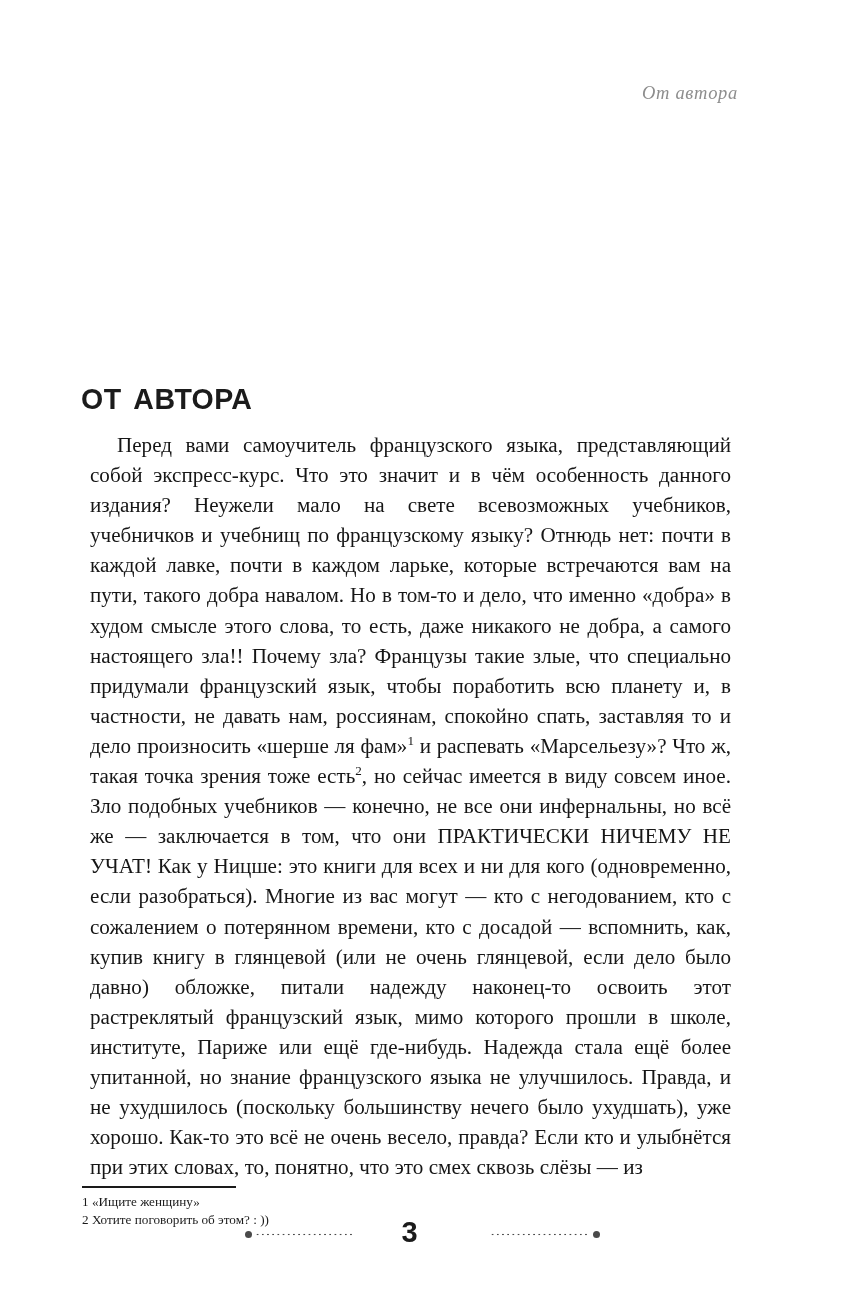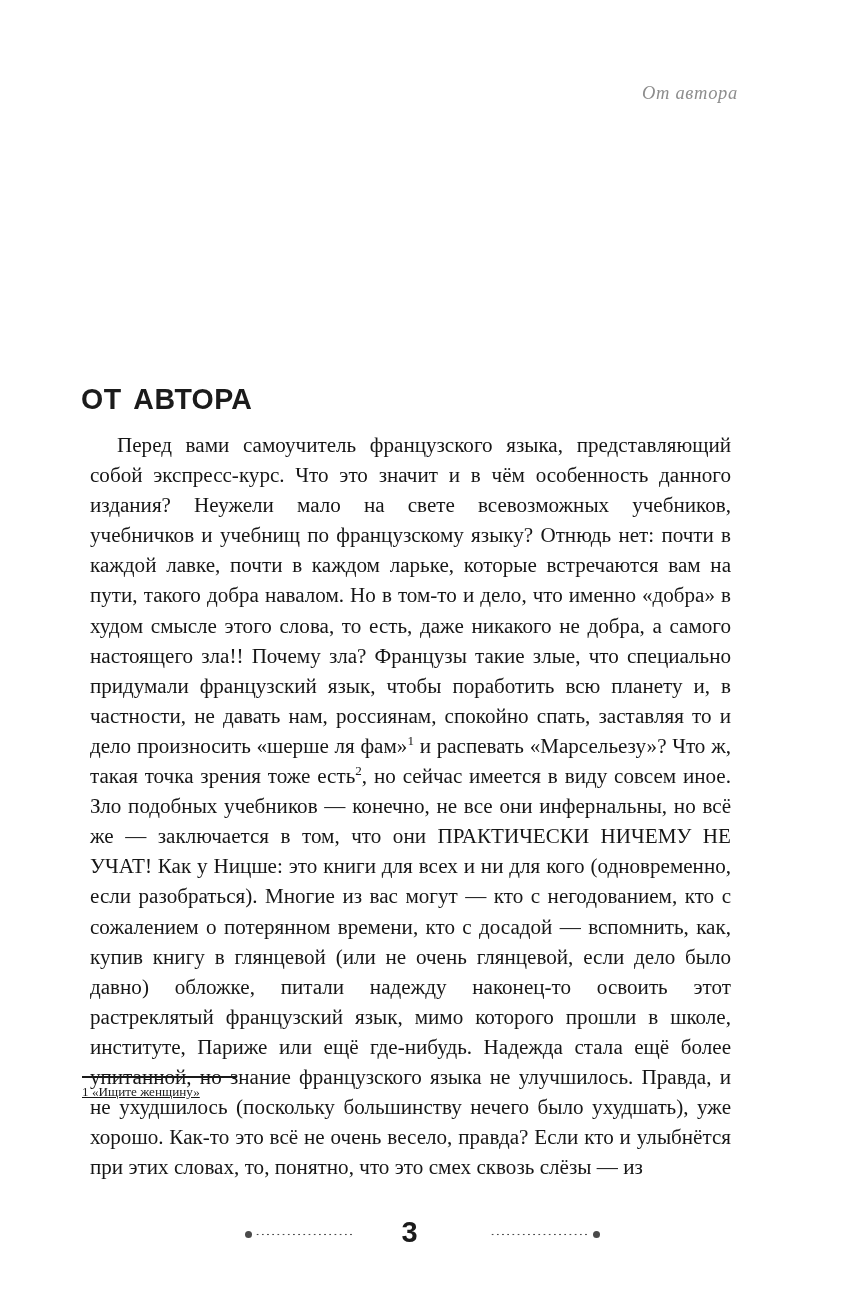--- a/index.html
+++ b/index.html
@@ -76,23 +76,22 @@
   .body-col p sup {
     font-size: 0.62em;
     line-height: 0;
     vertical-align: super;
   }
 
   
   .footnotes {
     position: absolute;
     left: 82px;
-    top: 1076px;
+    top: 1186px;
     width: 657px;
-    text-decoration: underline;
   }
   .footnote-rule {
     width: 154px;
     height: 2px;
     background: #1a1a1a;
     margin: 0 0 5px 0;
   }
   .footnote {
     font-size: 13.2px;
     line-height: 17.5px;
@@ -164,20 +163,21 @@
 
   <h1 class="chapter-title">От автора</h1>
 
   <div class="body-col">
     <p><span>Перед вами самоучитель французского языка, представляющий собой экспресс-курс. Что это значит и в чём особенность данного издания? Неужели мало на свете всевозможных учебников, учебничков и учебнищ по французскому языку? Отнюдь нет: почти в каждой лавке, почти в каждом ларьке, которые встречаются вам на пути, такого добра навалом. Но в том-то и дело, что именно «добра» в худом смысле этого слова, то есть, даже никакого не добра, а самого настоящего зла!! Почему зла? Французы такие злые, что специально придумали французский язык, чтобы поработить всю планету и, в частности, не давать нам, россиянам, спокойно спать, заставляя то и дело произносить «шерше ля фам»</span><sup>1</sup><span> и распевать «Марсельезу»? Что ж, такая точка зрения тоже есть</span><sup>2</sup><span>, но сейчас имеется в виду совсем иное. Зло подобных учебников — конечно, не все они инфернальны, но всё же — заключается в том, что они ПРАКТИЧЕСКИ НИЧЕМУ НЕ УЧАТ! Как у Ницше: это книги для всех и ни для кого (одновременно, если разобраться). Многие из вас могут — кто с негодованием, кто с сожалением о потерянном времени, кто с досадой — вспомнить, как, купив книгу в глянцевой (или не очень глянцевой, если дело было давно) обложке, питали надежду наконец-то освоить этот растреклятый французский язык, мимо которого прошли в школе, институте, Париже или ещё где-нибудь. Надежда стала ещё более упитанной, но знание французского языка не улучшилось. Правда, и не ухудшилось (поскольку большинству нечего было ухудшать), уже хорошо. Как-то это всё не очень весело, правда? Если кто и улыбнётся при этих словах, то, понятно, что это смех сквозь слёзы — из</span></p>
   </div>
 
   <div class="footnotes">
     <div class="footnote-rule"></div>
     <div class="footnote">1 «Ищите женщину»</div>
+    <div class="footnote">2 Хотите поговорить об этом? : ))</div>
   </div>
 
   <div class="folio">
     <div class="folio-inner">
       <div class="folio-deco left">
         <span class="deco-dot"></span>
         <span class="deco-line"></span>
       </div>
       <div class="folio-number">3</div>
       <div class="folio-deco right">

